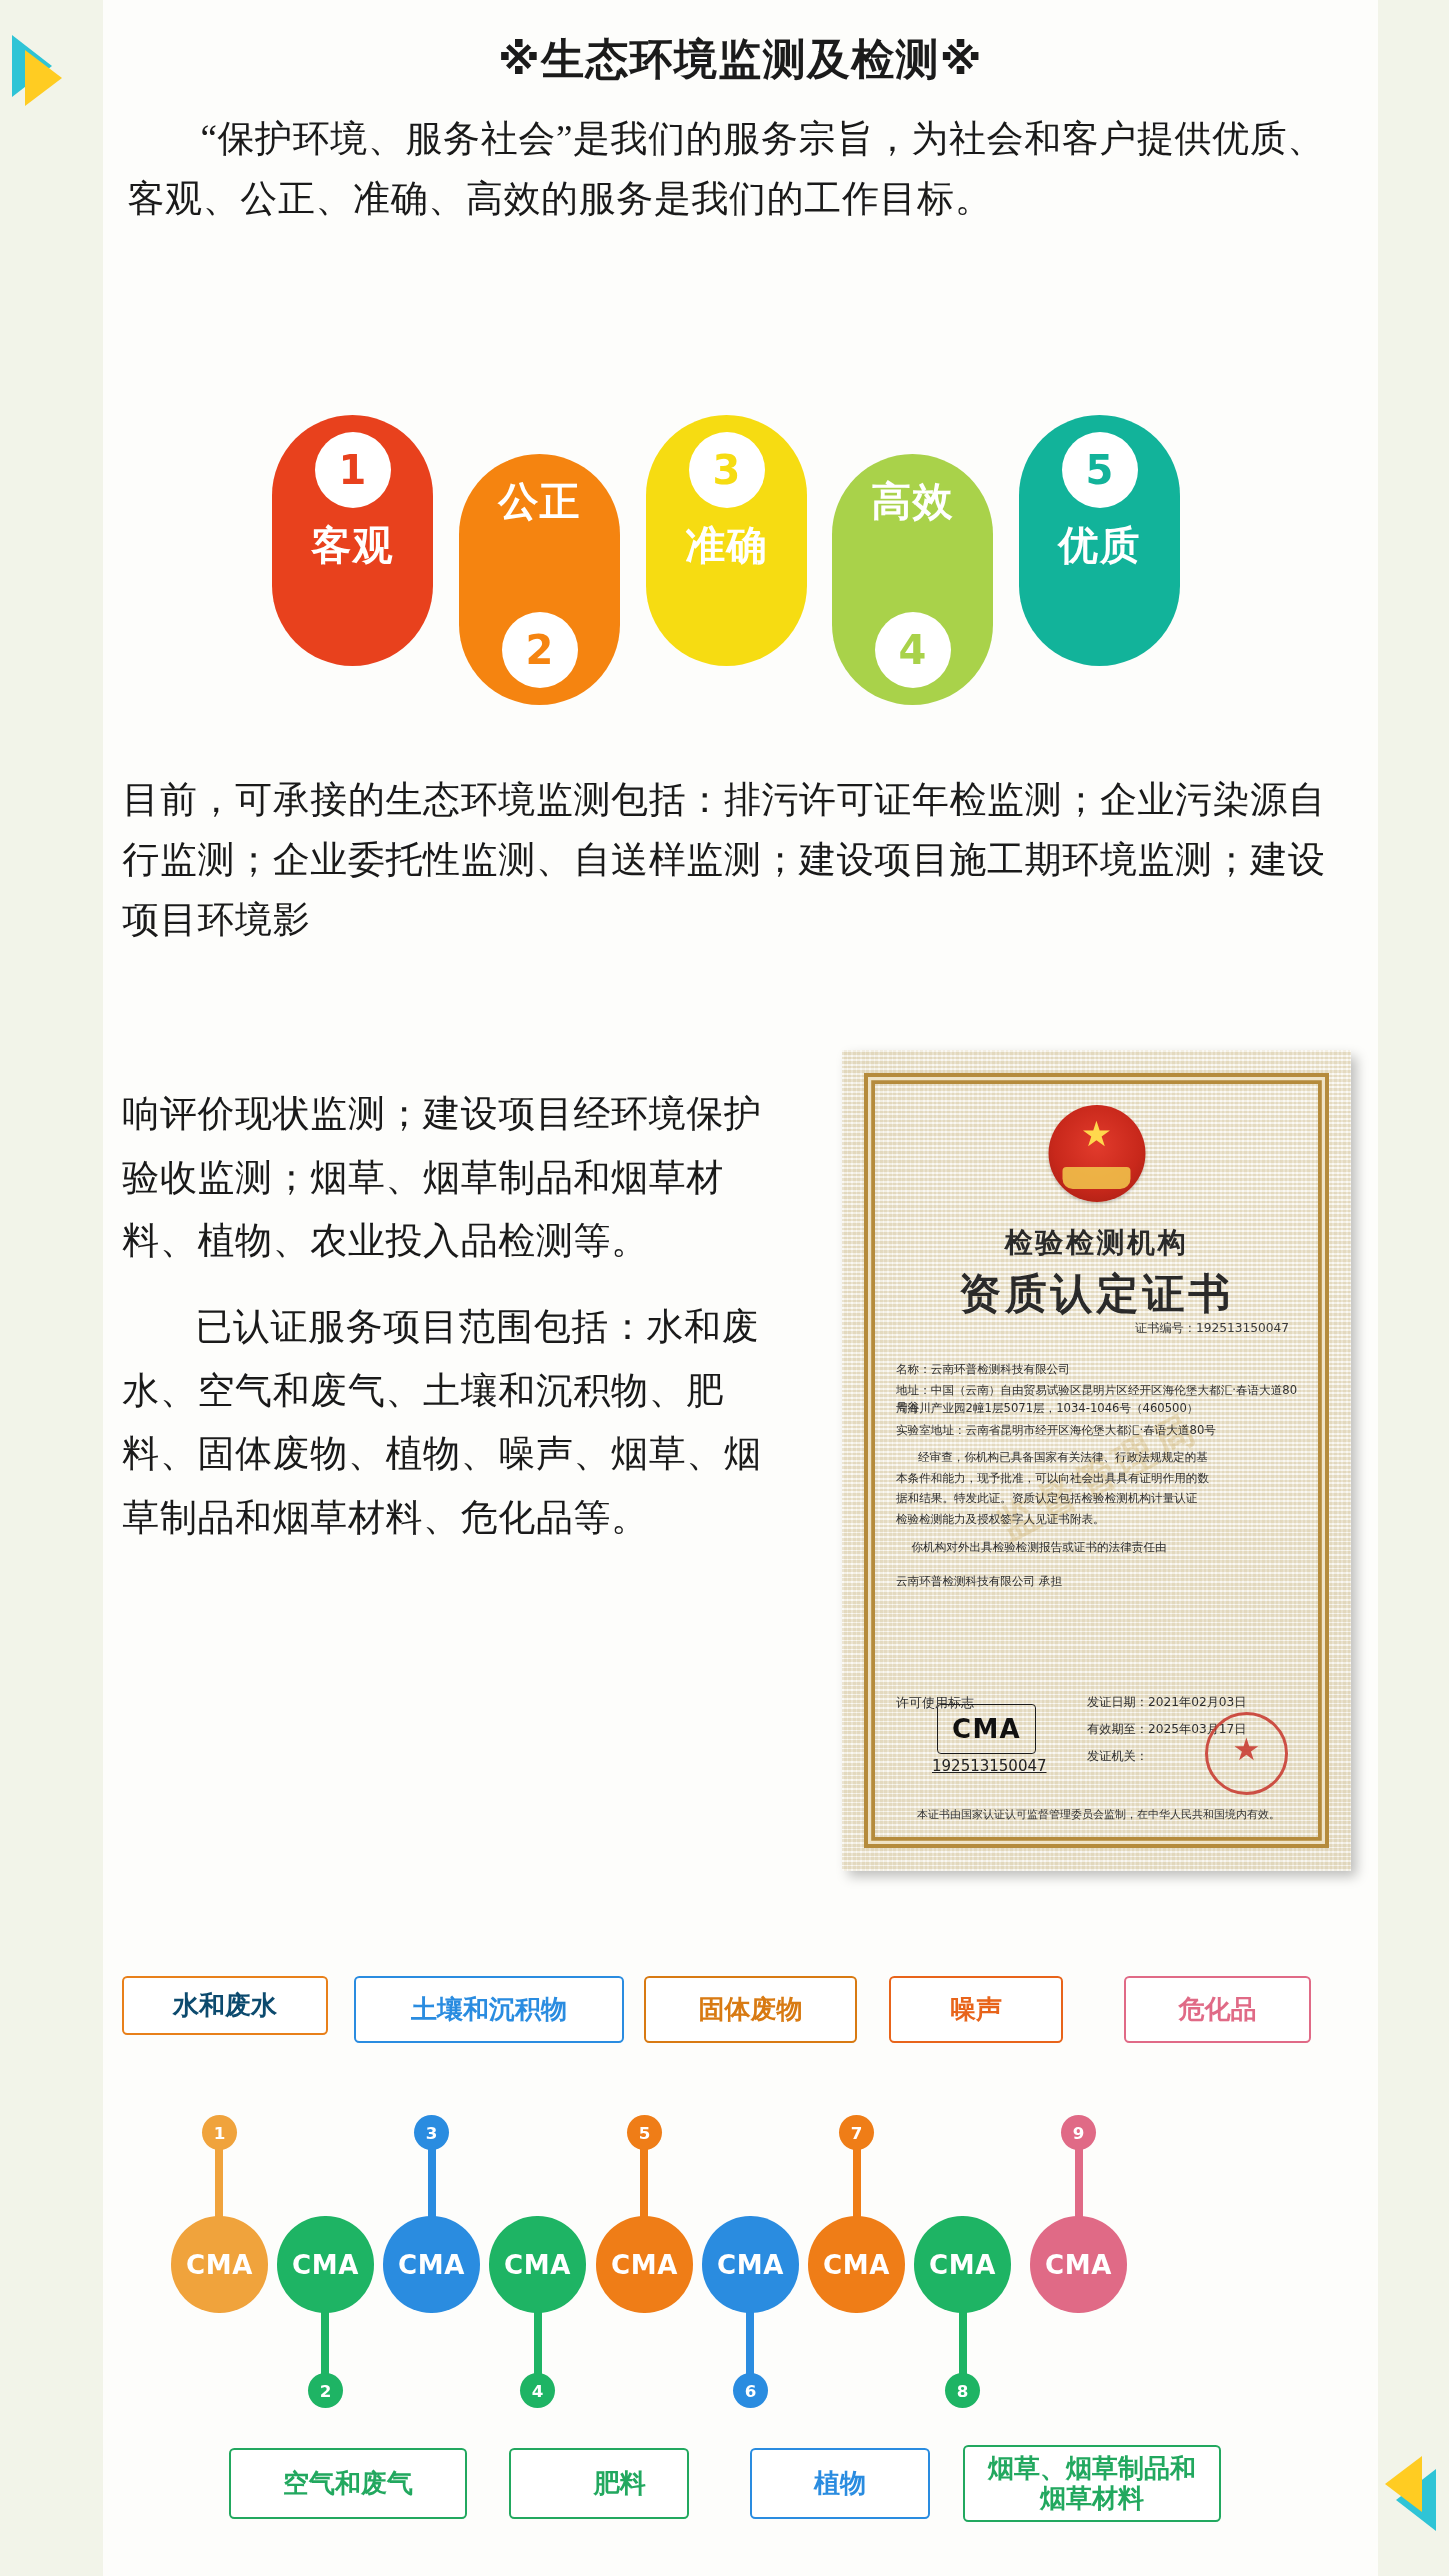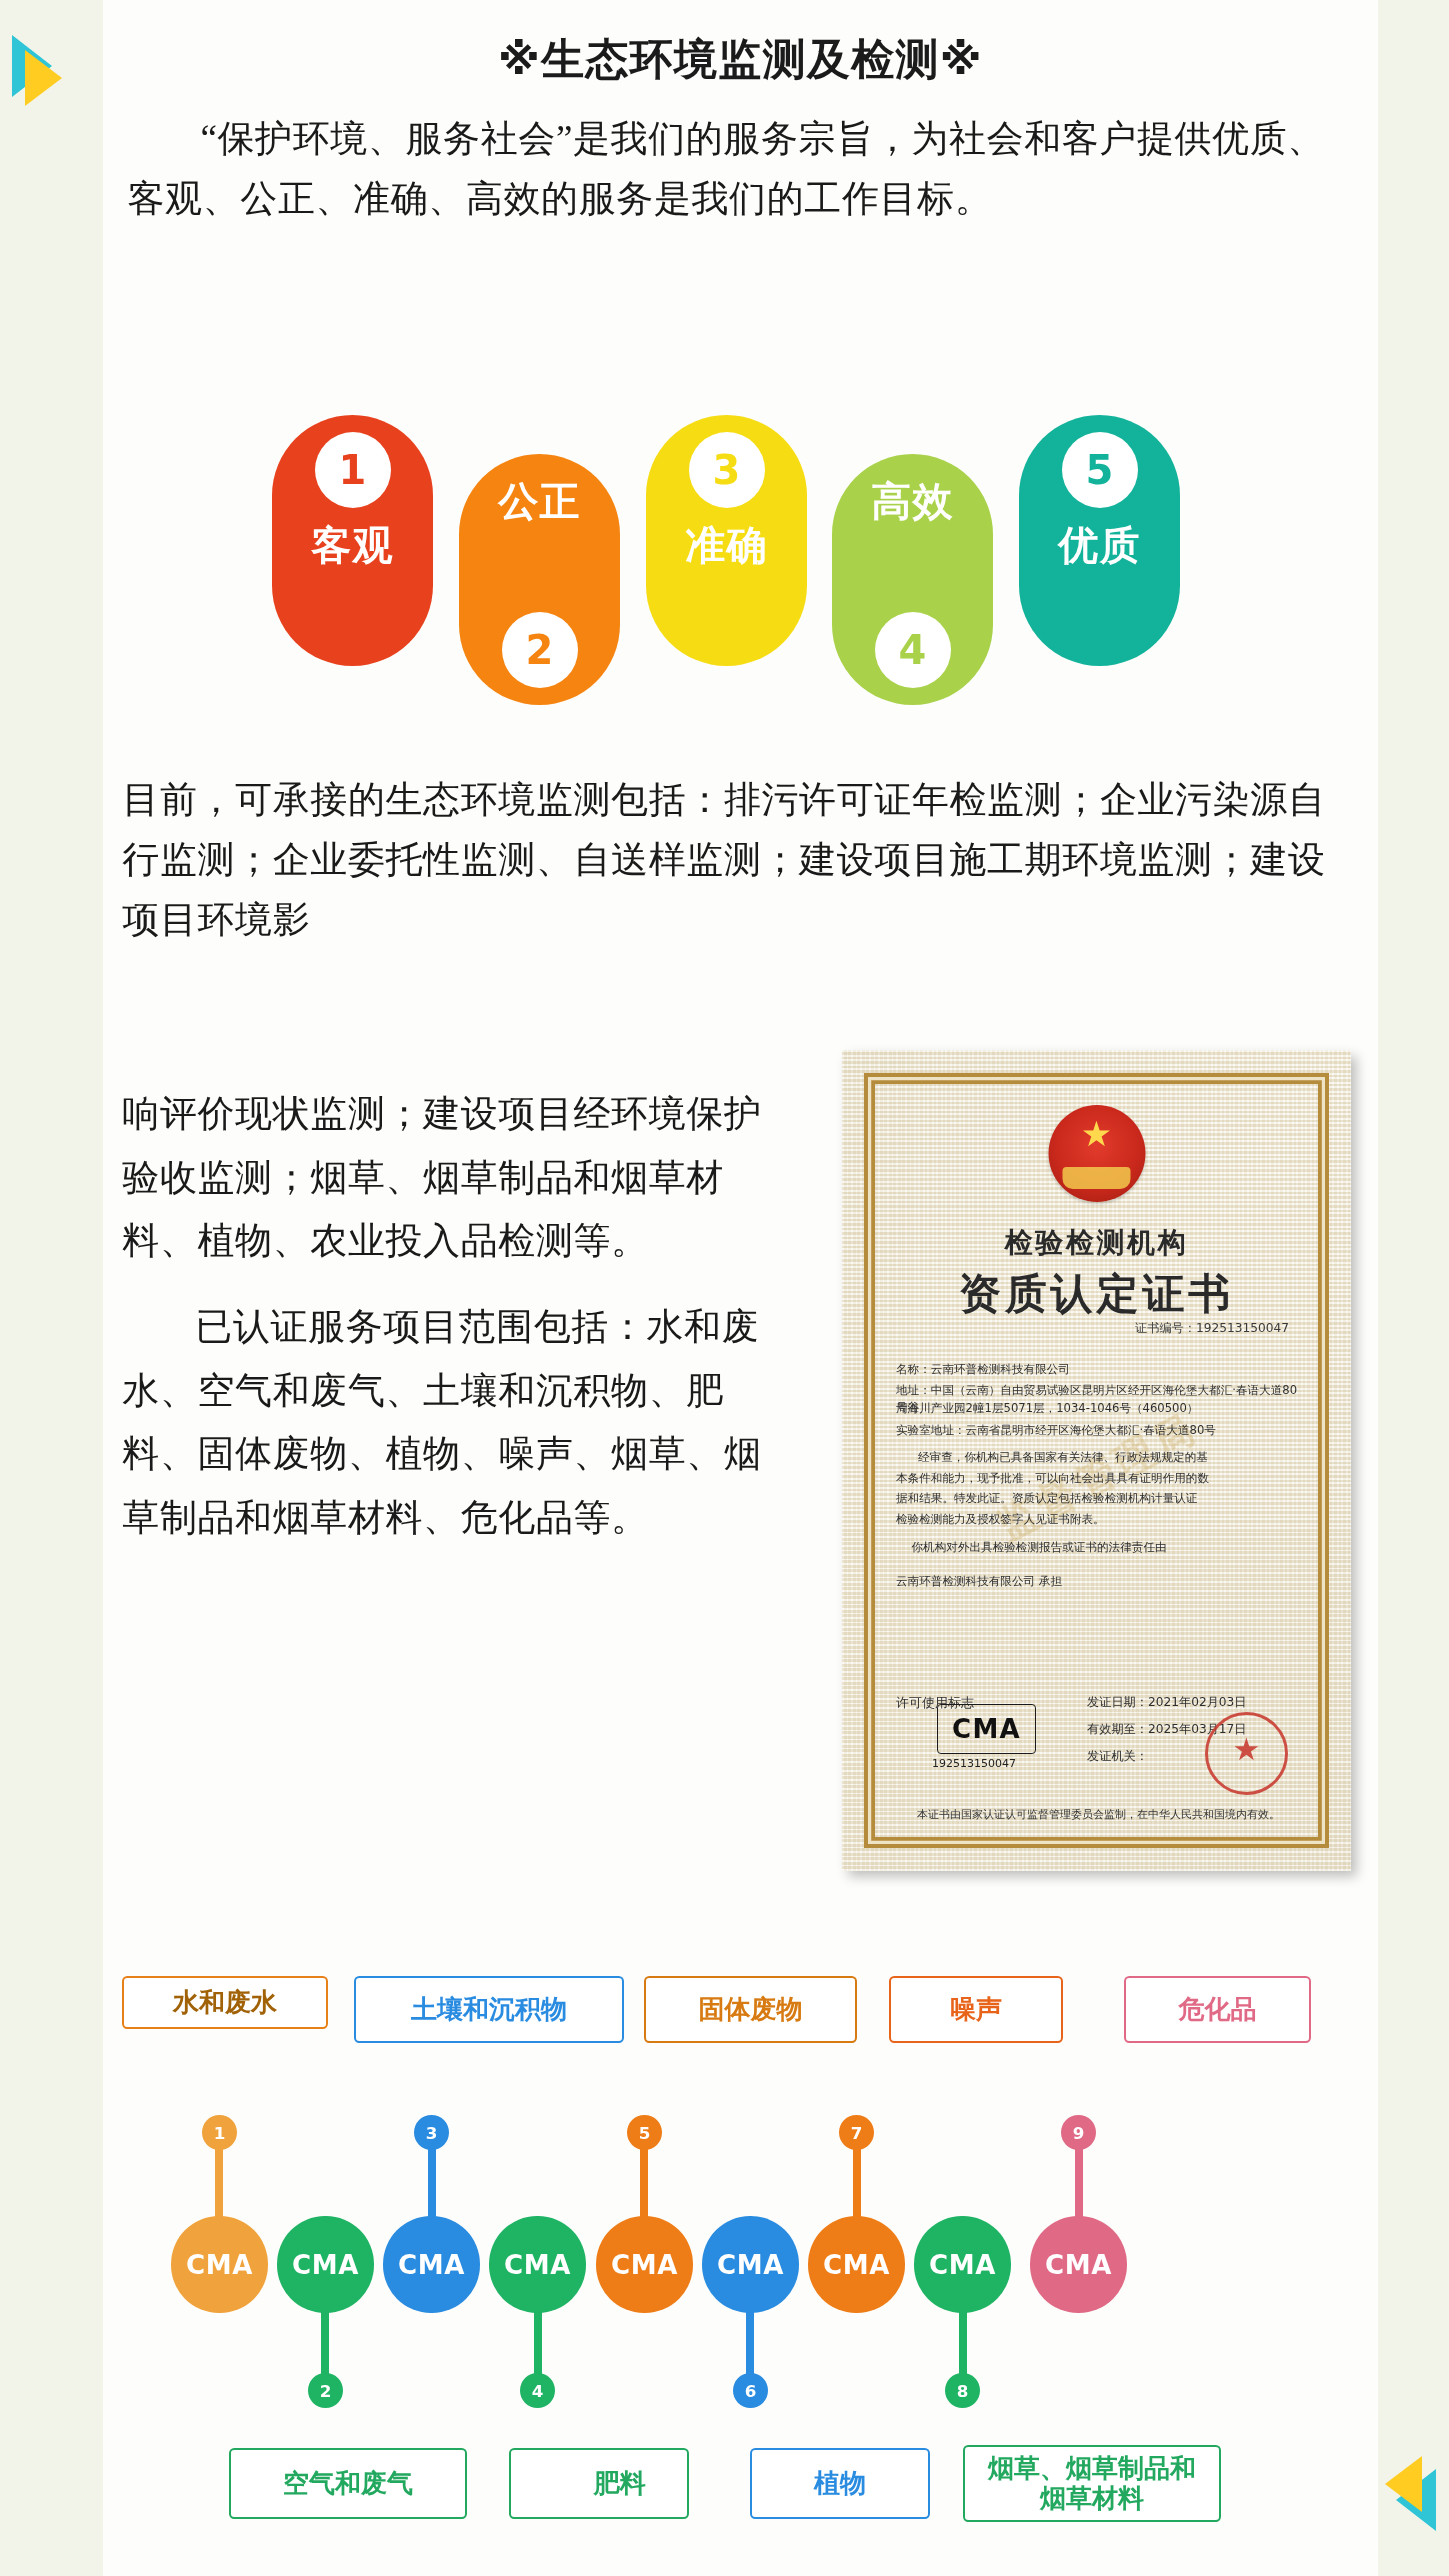--- a/index.html
+++ b/index.html
@@ -264,23 +264,24 @@
     justify-content: center;
     font-family: "DejaVu Sans", sans-serif;
     font-size: 26px;
     font-weight: bold;
     letter-spacing: 1.3px;
     color: #111;
   }
   .cma-num {
     position: absolute;
     left: 90px; top: 707px;
-    font-size: 11px;
+    font-size: 15px;
     color: #222;
     font-family: "DejaVu Sans", sans-serif;
+    text-decoration: underline;
   }
   .cert-seal {
     position: absolute;
     right: 63px; top: 662px;
     width: 77px; height: 77px;
     border-radius: 50%;
     border: 3.2px solid #c7352b;
     opacity: .85;
   }
   .cert-seal:after {
@@ -433,21 +434,21 @@
       <div class="cert-line" style="left:245px; top:644px; font-size:12.2px;">发证日期：2021年02月03日</div>
       <div class="cert-line" style="left:245px; top:671px; font-size:12.2px;">有效期至：2025年03月17日</div>
       <div class="cert-line" style="left:245px; top:698px; font-size:12.2px;">发证机关：</div>
       <div class="cert-seal"></div>
       <div class="cert-foot">本证书由国家认证认可监督管理委员会监制，在中华人民共和国境内有效。</div>
     </div>
 
   </div>
 
   <div class="flow" id="flow">
-      <div class="tag" style="left: 122px; top: 5.2px; width: 206px; height: 53px; border-color: rgb(232, 128, 26); color: #a16207;">水和废水</div>
+      <div class="tag" style="left: 122px; top: 5.2px; width: 206px; height: 59px; border-color: rgb(232, 128, 26); color: #0c4a6e;">水和废水</div>
       <div class="tag" style="left: 354px; top: 5.2px; width: 270px; height: 67px; border-color: rgb(42, 140, 224); color: rgb(42, 140, 224);">土壤和沉积物</div>
       <div class="tag" style="left: 644px; top: 5.2px; width: 213px; height: 67px; border-color: rgb(216, 122, 18); color: rgb(216, 122, 18);">固体废物</div>
       <div class="tag" style="left: 889px; top: 5.2px; width: 174px; height: 67px; border-color: rgb(232, 100, 26); color: rgb(232, 100, 26);">噪声</div>
       <div class="tag" style="left: 1124px; top: 5.2px; width: 187px; height: 67px; border-color: rgb(224, 106, 134); color: rgb(224, 106, 134);">危化品</div>
       <div class="tag" style="left: 229px; top: 477px; width: 238px; height: 71px; border-color: rgb(34, 168, 95); color: rgb(34, 168, 95);">空气和废气</div>
       <div class="tag" style="left: 509px; top: 477px; width: 180px; height: 71px; border-color: rgb(34, 168, 95); color: rgb(34, 168, 95); padding-left: 48px;">肥料</div>
       <div class="tag" style="left: 750px; top: 477px; width: 180px; height: 71px; border-color: rgb(42, 140, 224); color: rgb(42, 140, 224);">植物</div>
       <div class="tag" style="left: 963px; top: 474px; width: 258px; height: 77px; border-color: rgb(34, 168, 95); color: rgb(34, 168, 95);">烟草、烟草制品和<br>烟草材料</div>
       <div class="stem" style="background: rgb(240, 163, 60); left: 215px; top: 161px; height: 97px;"></div>
       <div class="badge" style="background: rgb(240, 163, 60); left: 202px; top: 144px;">1</div>

